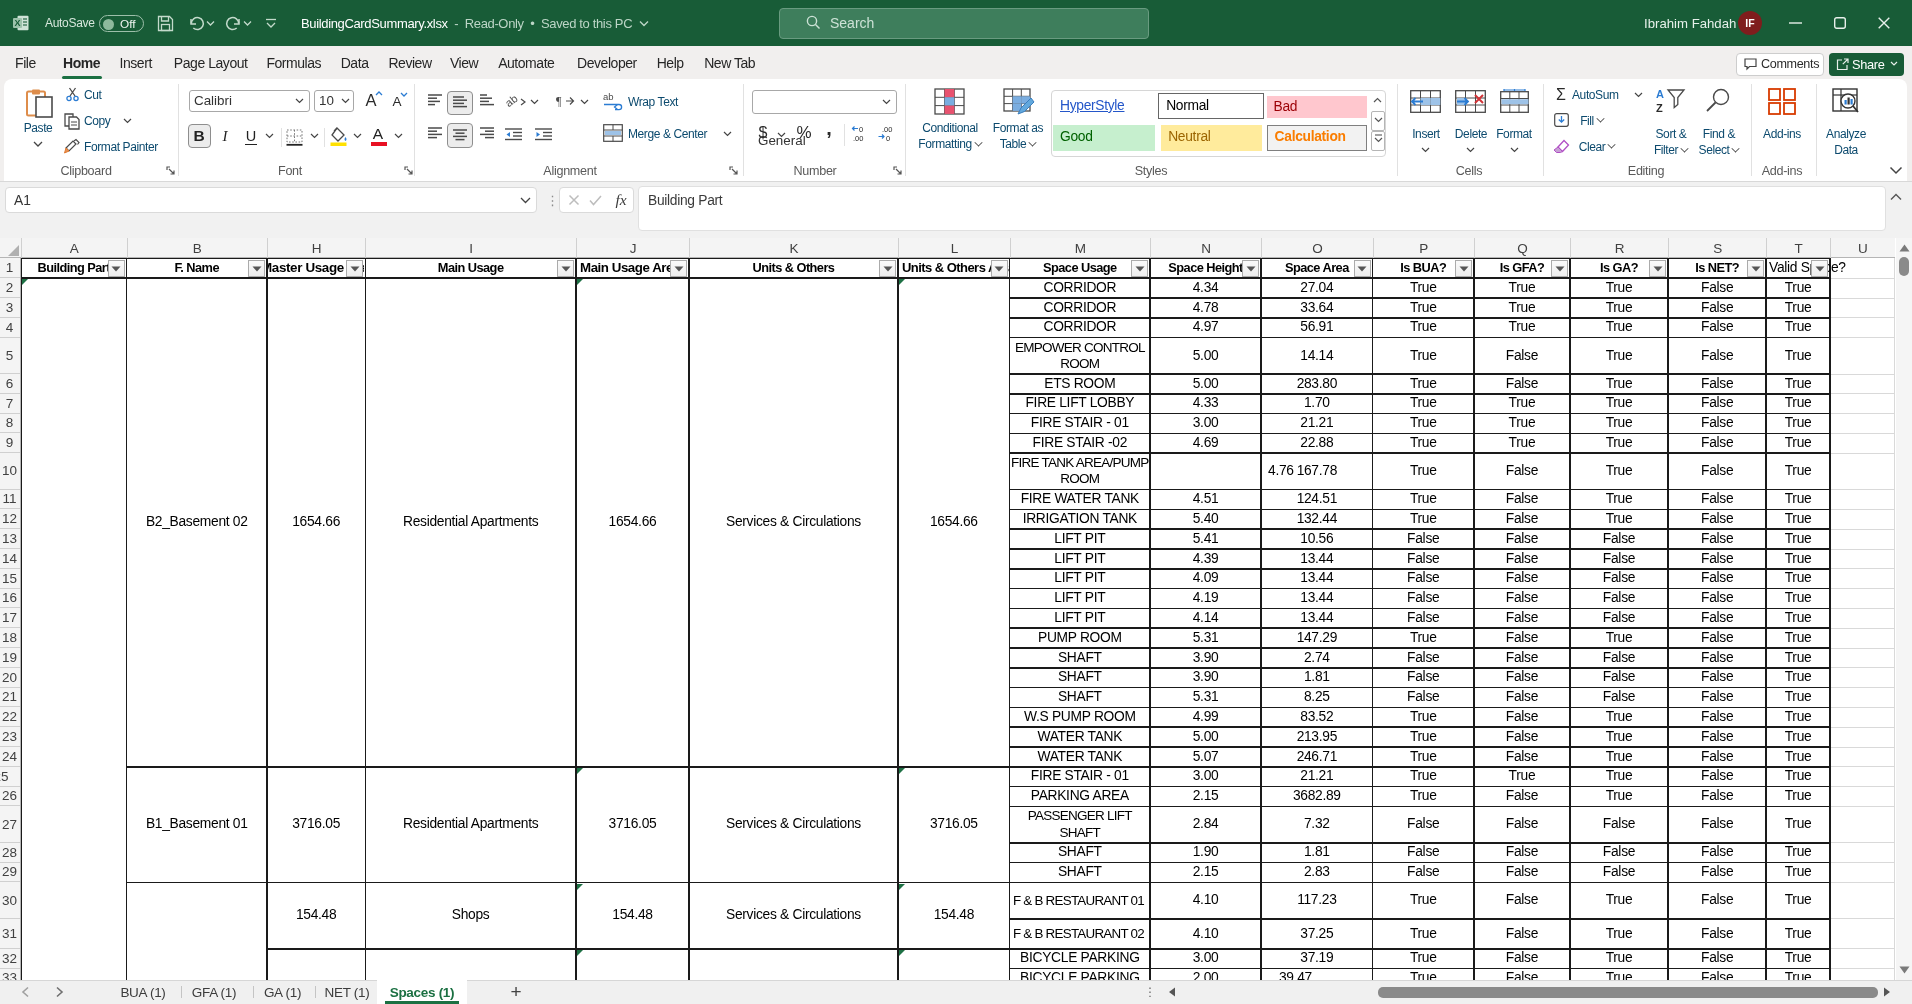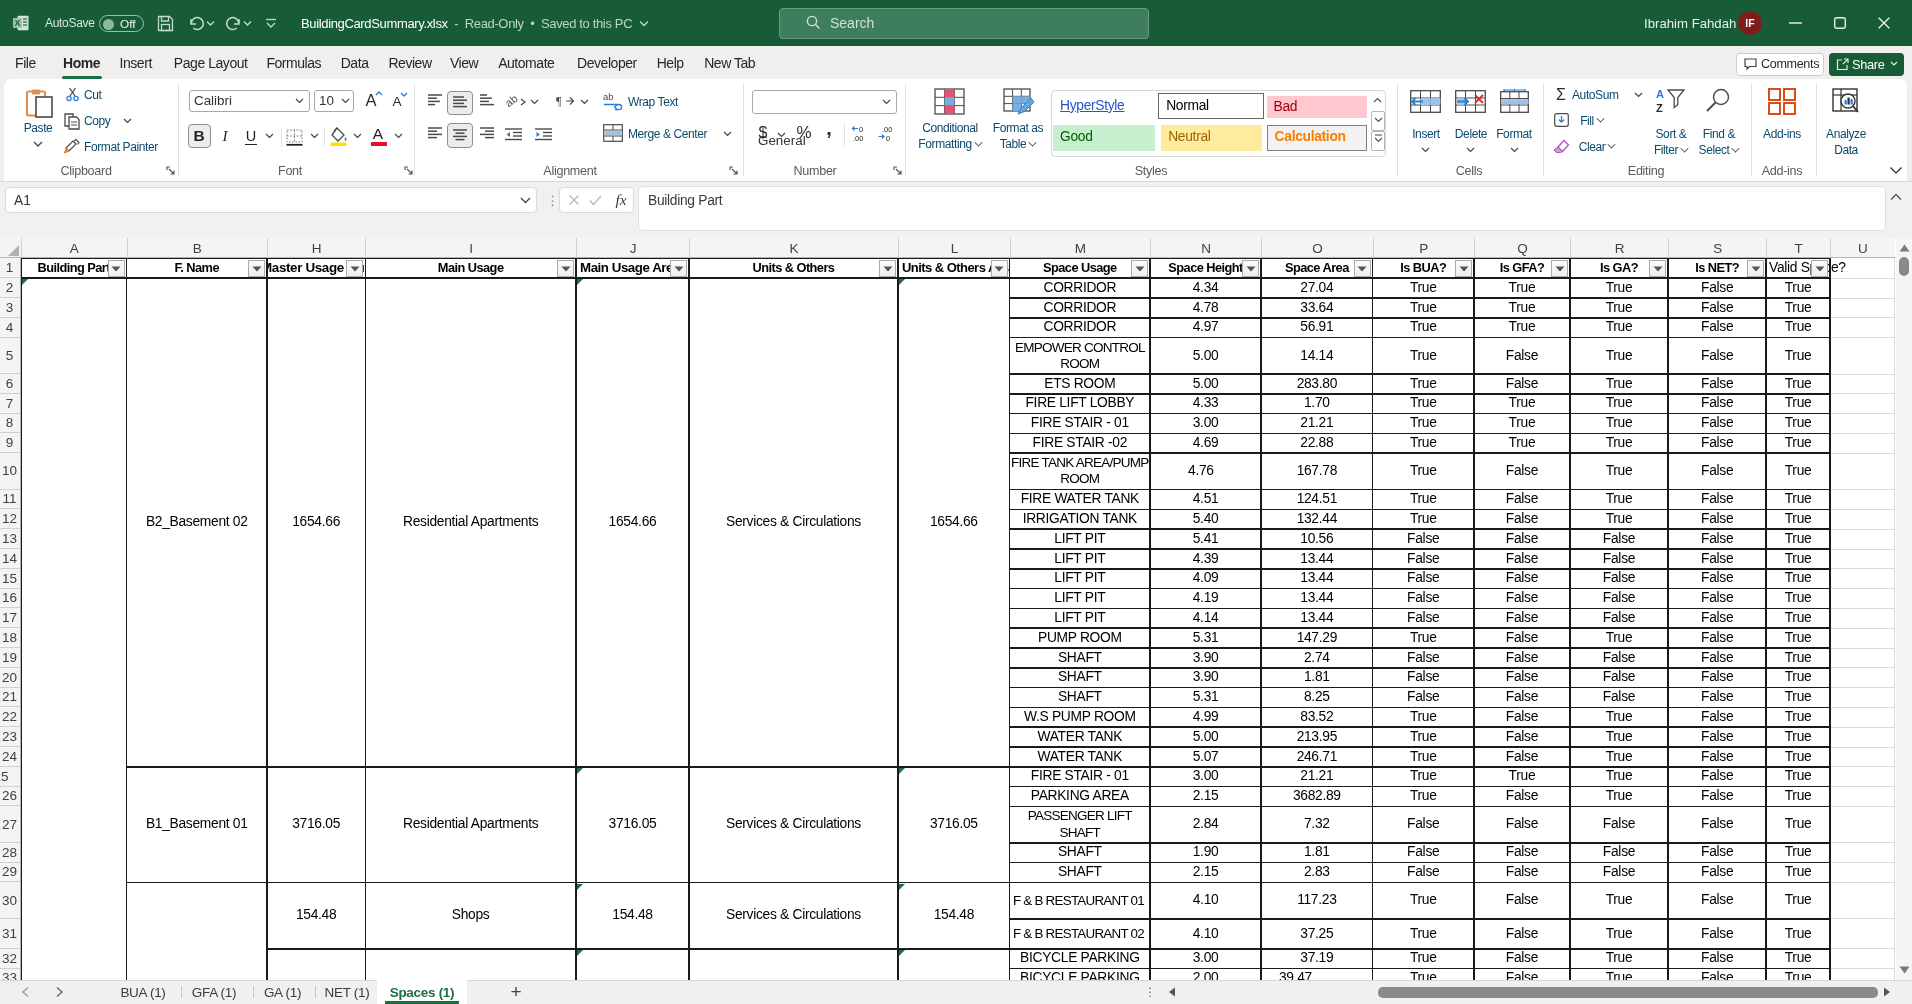--- a/index.html
+++ b/index.html
@@ -797,21 +797,21 @@
 <div class="cell" style="left:1767.4px;top:413.6px;width:61.4px;height:19.8px;">True</div>
 <div class="cell" style="left:1010.9px;top:433.4px;width:137.9px;height:19.8px;">FIRE STAIR -02</div>
 <div class="cell" style="left:1151.2px;top:433.4px;width:108.8px;height:19.8px;">4.69</div>
 <div class="cell" style="left:1262.4px;top:433.4px;width:108.9px;height:19.8px;">22.88</div>
 <div class="cell" style="left:1373.7px;top:433.4px;width:99.1px;height:19.8px;">True</div>
 <div class="cell" style="left:1475.2px;top:433.4px;width:93.5px;height:19.8px;">True</div>
 <div class="cell" style="left:1571.1px;top:433.4px;width:95.8px;height:19.8px;">True</div>
 <div class="cell" style="left:1669.3px;top:433.4px;width:95.7px;height:19.8px;">False</div>
 <div class="cell" style="left:1767.4px;top:433.4px;width:61.4px;height:19.8px;">True</div>
 <div class="cell" style="left:1010.9px;top:453.2px;width:137.9px;height:36.4px;letter-spacing:-0.75px;font-size:13.5px;">FIRE TANK AREA/PUMP<br>ROOM</div>
-<div class="cell" style="left:1126px;top:453.2px;width:108.8px;height:36.4px;padding-left:41px;">4.76</div>
+<div class="cell" style="left:1206px;top:453.2px;width:108.8px;height:36.4px;padding-left:41px;">4.76</div>
 <div class="cell" style="left:1262.4px;top:453.2px;width:108.9px;height:36.4px;">167.78</div>
 <div class="cell" style="left:1373.7px;top:453.2px;width:99.1px;height:36.4px;">True</div>
 <div class="cell" style="left:1475.2px;top:453.2px;width:93.5px;height:36.4px;">False</div>
 <div class="cell" style="left:1571.1px;top:453.2px;width:95.8px;height:36.4px;">True</div>
 <div class="cell" style="left:1669.3px;top:453.2px;width:95.7px;height:36.4px;">False</div>
 <div class="cell" style="left:1767.4px;top:453.2px;width:61.4px;height:36.4px;">True</div>
 <div class="cell" style="left:1010.9px;top:489.6px;width:137.9px;height:19.8px;">FIRE WATER TANK</div>
 <div class="cell" style="left:1151.2px;top:489.6px;width:108.8px;height:19.8px;">4.51</div>
 <div class="cell" style="left:1262.4px;top:489.6px;width:108.9px;height:19.8px;">124.51</div>
 <div class="cell" style="left:1373.7px;top:489.6px;width:99.1px;height:19.8px;">True</div>

